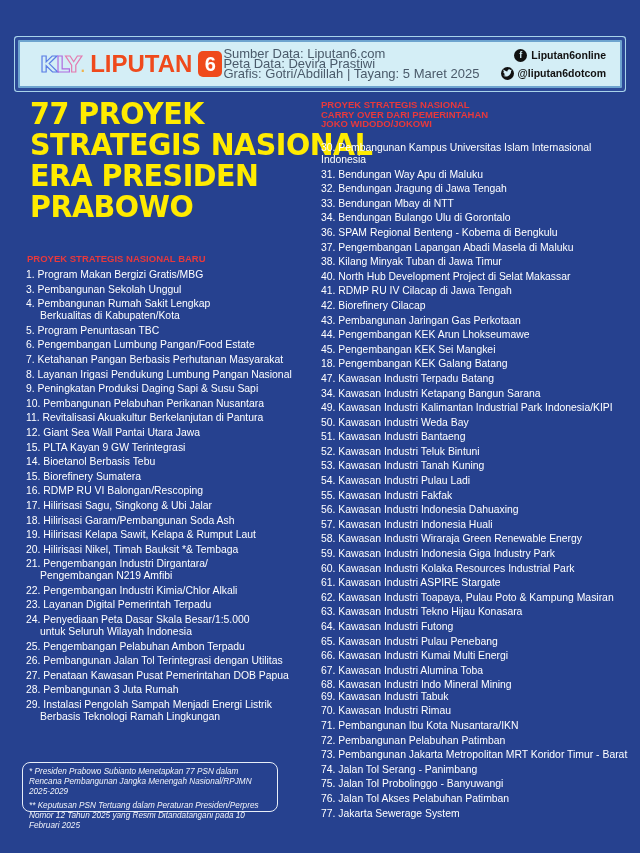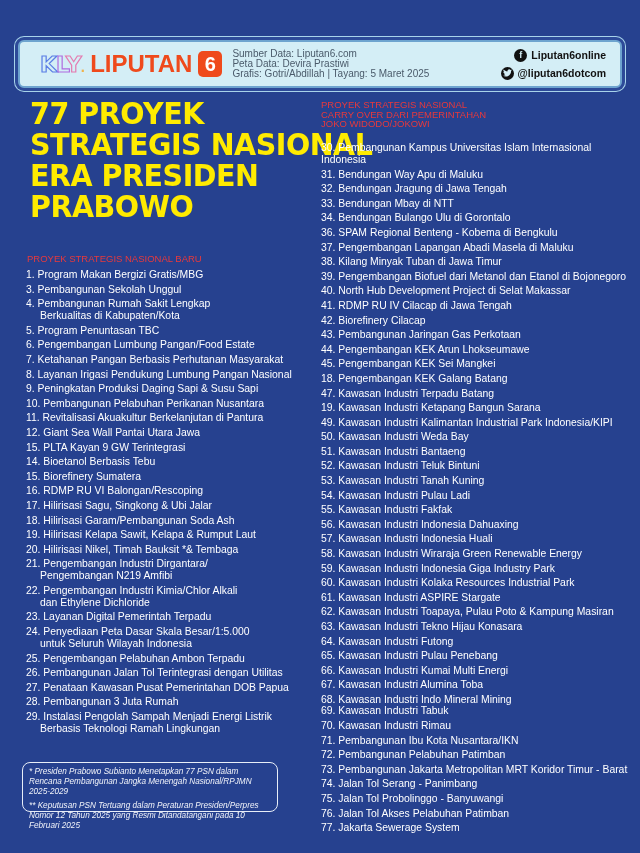--- a/index.html
+++ b/index.html
@@ -11,21 +11,21 @@
     position: relative;
   }
   
   .banner {
     position: absolute;
     left: 18px; top: 40px;
     width: 604px; height: 48px;
     background: #d4eef6;
     border: 2px solid #6ea4cf;
     box-shadow: 0 0 0 3px #2d4a98, 0 0 0 4px #a8d3ea;
-    border-radius: 6px;
+    border-radius: 1px;
     display: flex; align-items: center;
     padding: 0 14px 0 20px;
   }
   .logo { display: flex; align-items: center; gap: 6px; }
   .kly {
     font-family: "DejaVu Sans", sans-serif;
     font-size: 22px; font-weight: bold;
     letter-spacing: -1px;
     color: transparent;
     -webkit-text-stroke: 1.2px #8c6ad6;
@@ -40,22 +40,22 @@
     color: #ef4a1c; letter-spacing: 0px; text-align: center;
   }
   .six {
     width: 24px; height: 26px;
     background: #ef4a1c; color: #fff;
     border-radius: 5px;
     font-weight: bold; font-size: 20px;
     display: flex; align-items: center; justify-content: center;
   }
   .credits {
-    margin-left: 10px;
-    font-size: 10px; line-height: 10px;
+    margin-left: 1px;
+    font-size: 13px; line-height: 10px;
     color: #4a5a6a;
   }
   .social {
     margin-left: auto;
     display: flex; flex-direction: column; gap: 5px;
     align-items: flex-end;
   }
   .social-row { display: flex; align-items: center; gap: 4px; color: #111; font-weight: bold; font-size: 10.5px; }
   .social-icon {
     width: 13px; height: 13px; border-radius: 50%;
@@ -67,21 +67,21 @@
   .title {
     position: absolute; left: 30px; top: 98px;
     font-family: "DejaVu Sans", sans-serif;
     font-weight: bold;
     font-size: 31px; line-height: 31px;
     color: #ffeb00;
     transform: scaleX(0.92); transform-origin: left top;
     letter-spacing: -0.5px;
   }
   .section-heading {
-    color: #e8393c; font-weight: normal;
+    color: #e8393c; font-weight: bold;
     font-size: 9.5px; line-height: 9.5px;
     text-transform: uppercase;
   }
   .left-heading { position: absolute; left: 27px; top: 254px; }
   .right-heading { position: absolute; left: 321px; top: 100px; width: 300px; }
   
   .list { position: absolute; list-style: none; }
   .list li { font-size: 10.4px; line-height: 12px; color: #fff; }
   .list-left { left: 26px; top: 269px; width: 284px; }
   .list-right { left: 321px; top: 142px; width: 316px; }
@@ -156,21 +156,21 @@
     <li><span>12. Giant Sea Wall Pantai Utara Jawa</span></li>
     <li><span>15. PLTA Kayan 9 GW Terintegrasi</span></li>
     <li><span>14. Bioetanol Berbasis Tebu</span></li>
     <li><span>15. Biorefinery Sumatera</span></li>
     <li><span>16. RDMP RU VI Balongan/Rescoping</span></li>
     <li><span>17. Hilirisasi Sagu, Singkong &amp; Ubi Jalar</span></li>
     <li><span>18. Hilirisasi Garam/Pembangunan Soda Ash</span></li>
     <li><span>19. Hilirisasi Kelapa Sawit, Kelapa &amp; Rumput Laut</span></li>
     <li><span>20. Hilirisasi Nikel, Timah Bauksit *&amp; Tembaga</span></li>
     <li><span>21. Pengembangan Industri Dirgantara/</span><span class="cont">Pengembangan N219 Amfibi</span></li>
-    <li><span>22. Pengembangan Industri Kimia/Chlor Alkali</span><span class="cont">dan Ethylene Dichloride</span></li>
+    <li><span>22. Pengembangan Industri Kimia/Chlor Alkali</span></li>
     <li><span>23. Layanan Digital Pemerintah Terpadu</span></li>
     <li><span>24. Penyediaan Peta Dasar Skala Besar/1:5.000</span><span class="cont">untuk Seluruh Wilayah Indonesia</span></li>
     <li><span>25. Pengembangan Pelabuhan Ambon Terpadu</span></li>
     <li><span>26. Pembangunan Jalan Tol Terintegrasi dengan Utilitas</span></li>
     <li><span>27. Penataan Kawasan Pusat Pemerintahan DOB Papua</span></li>
     <li><span>28. Pembangunan 3 Juta Rumah</span></li>
     <li><span>29. Instalasi Pengolah Sampah Menjadi Energi Listrik</span><span class="cont">Berbasis Teknologi Ramah Lingkungan</span></li>
   </ul>
 
 <div class="section-heading right-heading">
@@ -180,30 +180,29 @@
 </div>
 <ul class="list list-right" id="list-right">
     <li>30. Pembangunan Kampus Universitas Islam Internasional Indonesia</li>
     <li>31. Bendungan Way Apu di Maluku</li>
     <li>32. Bendungan Jragung di Jawa Tengah</li>
     <li>33. Bendungan Mbay di NTT</li>
     <li>34. Bendungan Bulango Ulu di Gorontalo</li>
     <li>36. SPAM Regional Benteng - Kobema di Bengkulu</li>
     <li>37. Pengembangan Lapangan Abadi Masela di Maluku</li>
     <li>38. Kilang Minyak Tuban di Jawa Timur</li>
-    <li>39. Pengembangan Biofuel dari Metanol dan Etanol di Bojonegoro</li>
     <li>40. North Hub Development Project di Selat Makassar</li>
     <li>41. RDMP RU IV Cilacap di Jawa Tengah</li>
     <li>42. Biorefinery Cilacap</li>
     <li>43. Pembangunan Jaringan Gas Perkotaan</li>
     <li>44. Pengembangan KEK Arun Lhokseumawe</li>
     <li>45. Pengembangan KEK Sei Mangkei</li>
     <li>18. Pengembangan KEK Galang Batang</li>
     <li>47. Kawasan Industri Terpadu Batang</li>
-    <li>19. Kawasan Industri Ketapang Bangun Sarana</li>
+    <li>34. Kawasan Industri Ketapang Bangun Sarana</li>
     <li>49. Kawasan Industri Kalimantan Industrial Park Indonesia/KIPI</li>
     <li>50. Kawasan Industri Weda Bay</li>
     <li>51. Kawasan Industri Bantaeng</li>
     <li>52. Kawasan Industri Teluk Bintuni</li>
     <li>53. Kawasan Industri Tanah Kuning</li>
     <li>54. Kawasan Industri Pulau Ladi</li>
     <li>55. Kawasan Industri Fakfak</li>
     <li>56. Kawasan Industri Indonesia Dahuaxing</li>
     <li>57. Kawasan Industri Indonesia Huali</li>
     <li>58. Kawasan Industri Wiraraja Green Renewable Energy</li>

